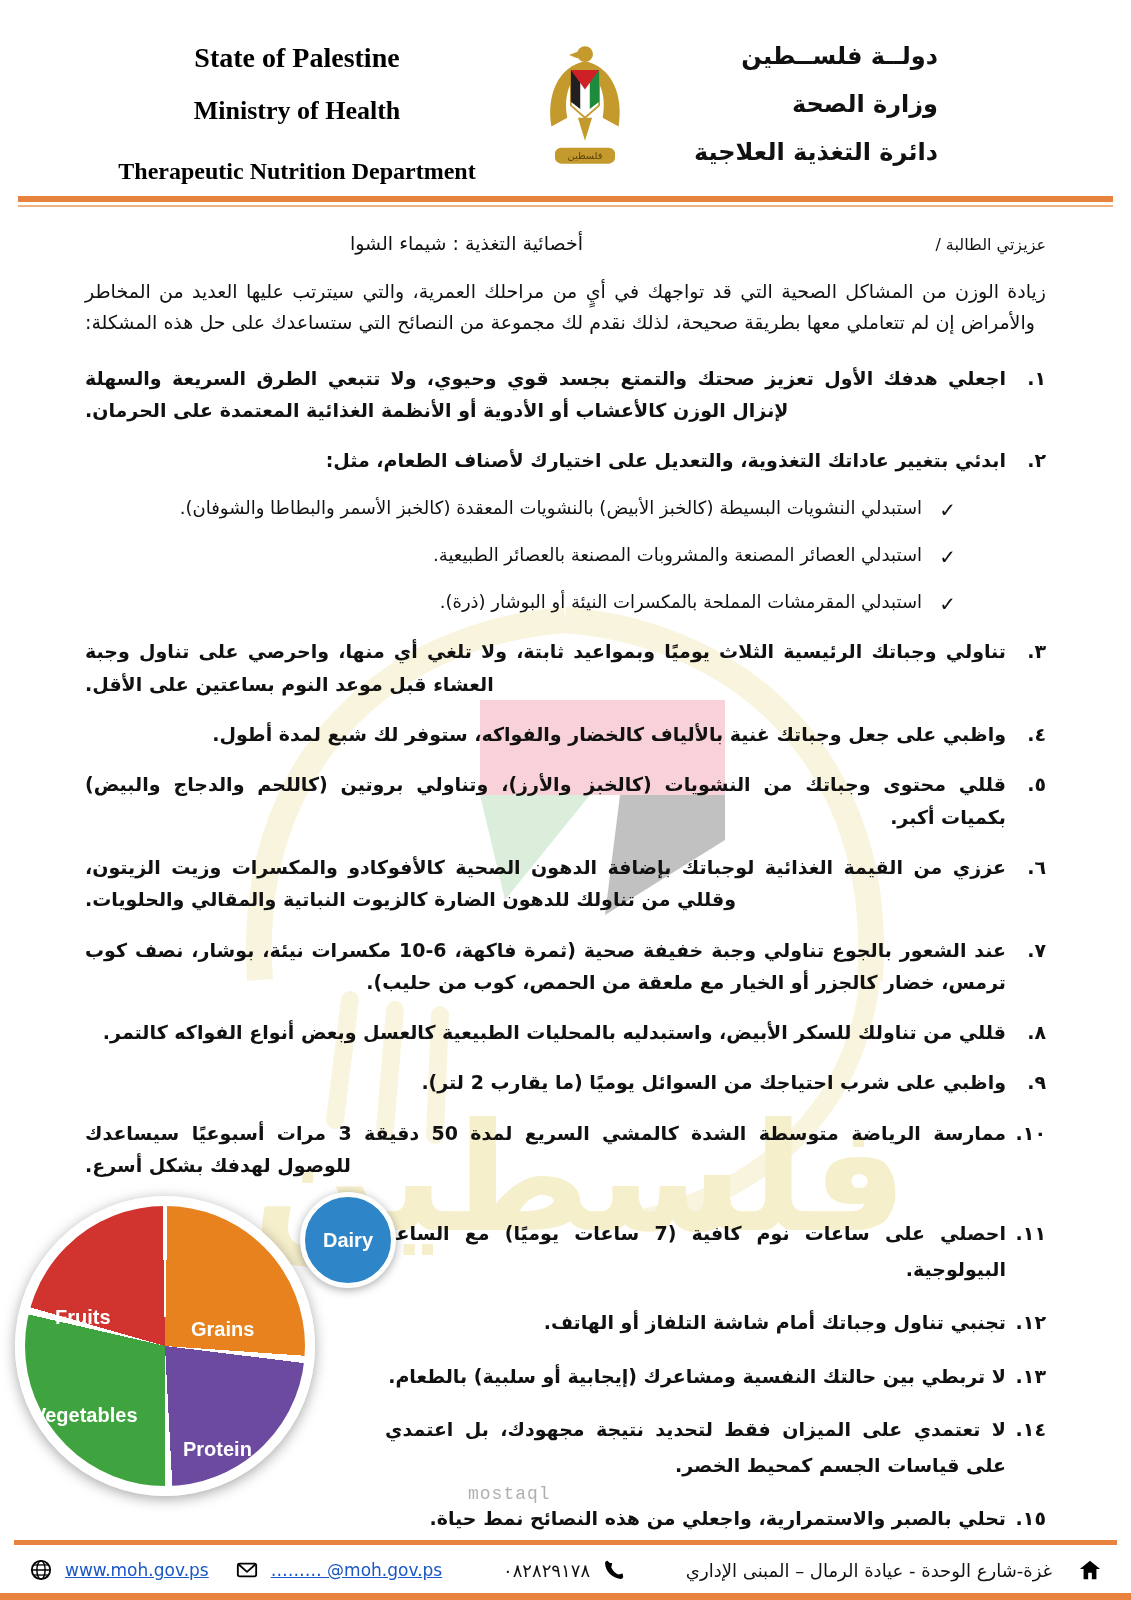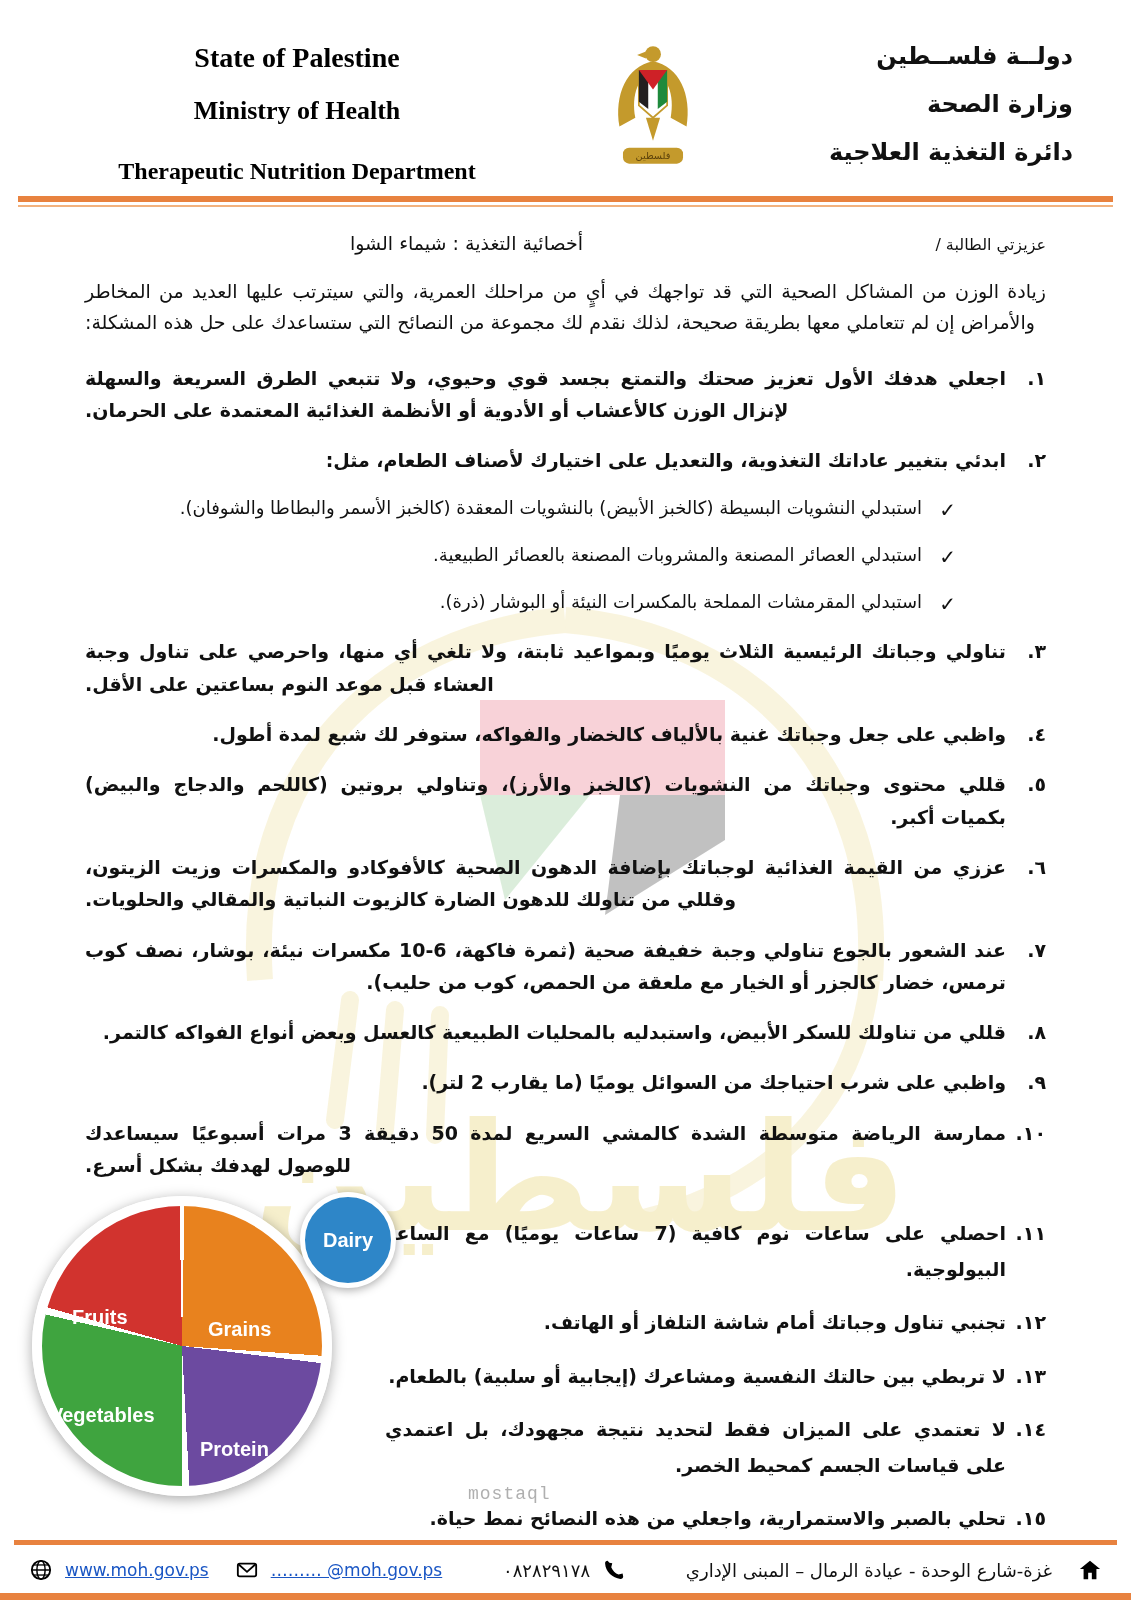--- a/index.html
+++ b/index.html
@@ -5,21 +5,21 @@
   *{margin:0;padding:0;box-sizing:border-box;}
   html,body{background:#ffffff;}
   .page{position:relative;width:1131px;height:1600px;margin:0 auto;background:#fff;
         overflow:hidden;font-family:"DejaVu Sans",sans-serif;color:#111;}
 
   
   .watermark{position:absolute;left:150px;top:580px;width:820px;height:950px;
              z-index:0;opacity:.55;pointer-events:none;}
 
   
-  .header{position:relative;z-index:1;display:flex;justify-content:space-between;
+  .header{position:relative;z-index:1;display:flex;justify-content:flex-start;
           align-items:flex-start;padding:42px 58px 0 62px;}
   .h-en{width:470px;text-align:center;font-family:"Liberation Serif","DejaVu Serif",serif;
         font-weight:700;color:#000;}
   .h-en .l1{font-size:28px;margin-bottom:22px;}
   .h-en .l2{font-size:26px;margin-bottom:5px;}
   .h-en .l3{font-size:24px;margin-top:32px;}
   .h-ar{width:300px;direction:rtl;text-align:right;font-weight:700;font-size:24px;padding-left:10px;}
   .h-ar div{margin-bottom:20px;}
   .emblem{width:106px;flex:0 0 auto;margin-top:-2px;}
 
@@ -40,21 +40,21 @@
   .item.last-left .txt{text-align-last:left;}
   .subs{margin:0 90px 6px 0;}
   .sub{display:flex;font-weight:400;font-size:18px;line-height:1.6;margin-bottom:15px;}
   .sub .check{flex:0 0 34px;font-size:20px;font-weight:700;}
   .sub .txt{text-align:center;}
   .lower{margin-left:300px;margin-top:34px;}
   .lower .item{line-height:1.9;margin-bottom:17px;}
 
   
   .plate-wrap{position:absolute;left:12px;top:1188px;width:420px;height:312px;z-index:2;}
-  .plate{position:absolute;left:20px;top:8px;width:300px;height:300px;border-radius:50%;
+  .plate{position:absolute;left:3px;top:8px;width:300px;height:300px;border-radius:50%;
          border:10px solid #fff;box-shadow:0 3px 14px rgba(0,0,0,.35);
          background:conic-gradient(#fff 0 1deg,#E8821E 1deg 94deg,#fff 94deg 97deg,
            #6C4AA0 97deg 177deg,#fff 177deg 180deg,#3FA43F 180deg 283deg,
            #fff 283deg 286deg,#D1332E 286deg 359deg,#fff 359deg 360deg);}
   .plate .lbl{position:absolute;color:#fff;font-weight:700;font-size:20px;
               font-family:"Liberation Sans","DejaVu Sans",sans-serif;}
   .lbl-fruits{left:30px;top:100px;}
   .lbl-grains{left:166px;top:112px;}
   .lbl-veg{left:8px;top:198px;}
   .lbl-protein{left:158px;top:232px;}

